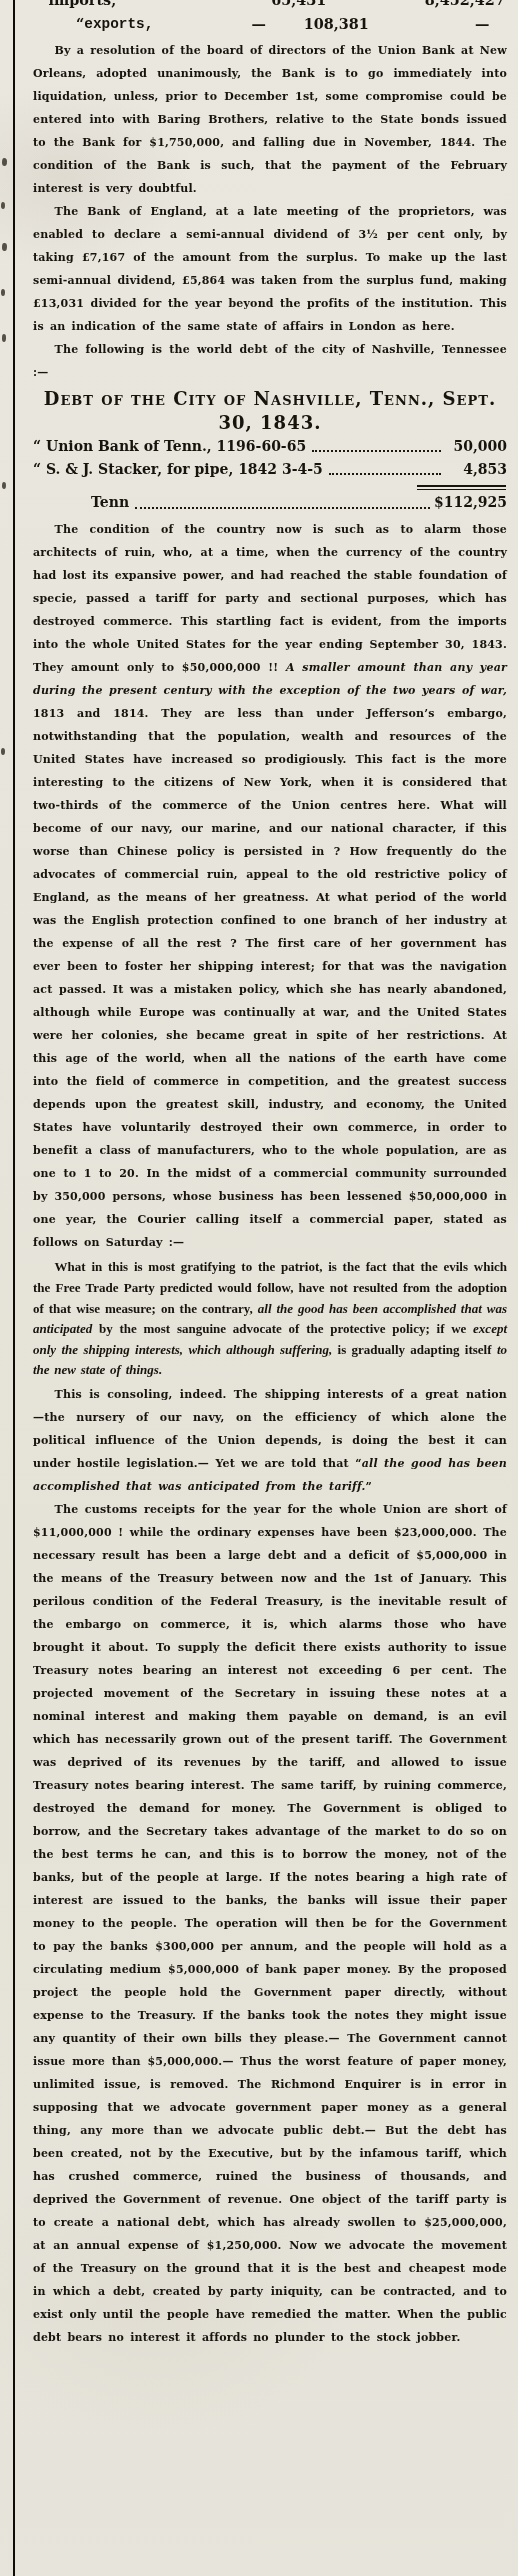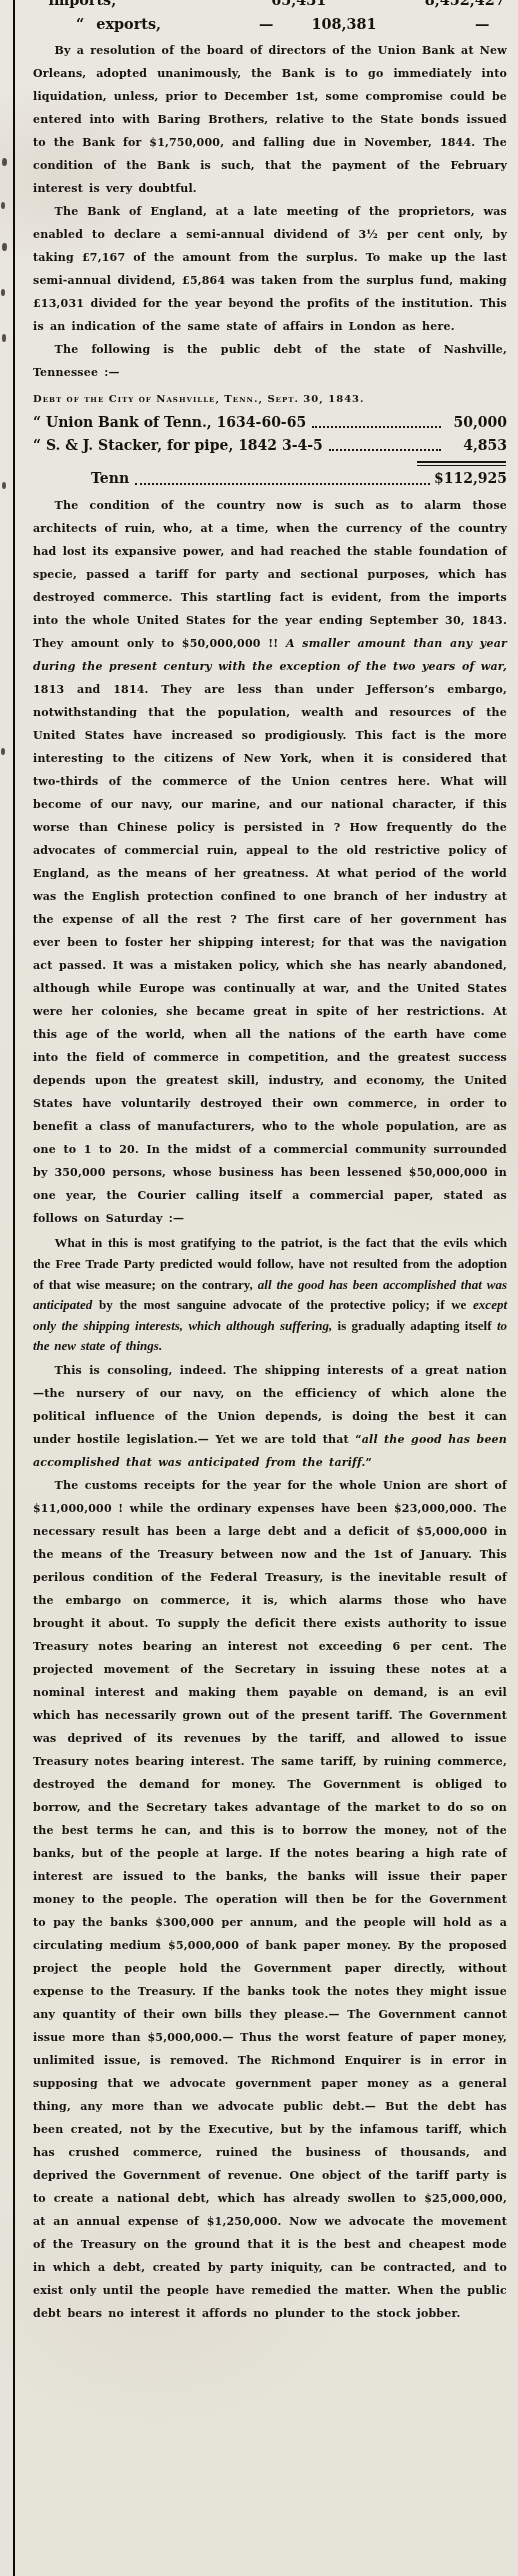--- a/index.html
+++ b/index.html
@@ -23,31 +23,31 @@
   p.body{font-size:11px;line-height:23px;text-align:justify;margin:0;
          word-spacing:2.1px;letter-spacing:0.2px;}
   .indent{text-indent:21.6px;}
   .em{font-style:italic;}
 
   
   .clip-row{height:12.4px;overflow:hidden;position:relative;font-size:14.4px;}
   .clip-row .inner{position:relative;top:-12.4px;display:flex;line-height:23px;}
   .toprow{display:flex;font-size:14.4px;line-height:24px;margin-bottom:3.1px;}
   .tr-ditto{margin-left:43px;}
-  .tr-label{margin-left:12px;}
+  .tr-label{margin-left:0;font-family:Liberation Mono, monospace;}
   .tr-dash1{margin-left:98px;}
   .tr-value{margin-left:38px;}
   .tr-dash2{margin-left:auto;margin-right:17.5px;}
   .cl-label{margin-left:15.5px;}
   .cl-value{margin-left:155px;}
   .cl-right{margin-left:auto;margin-right:2.1px;}
 
   
   .debt{margin:2.1px 0 4.1px 0;font-size:14px;}
-  .debt-title{font-variant:small-caps;letter-spacing:1px;font-size:10px;line-height:24px;}
+  .debt-title{font-variant:small-caps;letter-spacing:1px;font-size:18px;line-height:24px;text-align:center;}
   .debt-row{display:flex;align-items:flex-end;line-height:23px;}
   .debt-label{white-space:nowrap;}
   .dots{flex:1;border-bottom:2.6px dotted #1c160e;margin:0 4.1px 5.2px 6.2px;min-width:20.6px;}
   .amount{text-align:right;min-width:62px;white-space:nowrap;}
   .total-rule{margin:4.1px 1px 1px auto;width:89px;height:2.6px;
               border-top:2.1px solid #17130d;border-bottom:1.5px solid #17130d;}
   .total-row .debt-label{margin-left:58px;}
 
   .quote{font-size:13px;line-height:20.6px;text-align:justify;margin:3.1px 0 2.1px 0;
          word-spacing:1.5px;font-family:Liberation Serif, serif;}
@@ -82,27 +82,27 @@
       <span class="tr-label">exports,</span>
       <span class="tr-dash1">—</span>
       <span class="tr-value">108,381</span>
       <span class="tr-dash2">—</span>
     </div>
 
     <p class="body indent">By a resolution of the board of directors of the Union Bank at New Orleans, adopted unanimously, the Bank is to go immediately into liquidation, unless, prior to December 1st, some compromise could be entered into with Baring Brothers, relative to the State bonds issued to the Bank for $1,750,000, and falling due in November, 1844.  The condition of the Bank is such, that the payment of the February interest is very doubtful.</p>
 
     <p class="body indent">The Bank of England, at a late meeting of the proprietors, was enabled to declare a semi-annual dividend of 3½ per cent only, by taking £7,167 of the amount from the surplus.  To make up the last semi-annual dividend, £5,864 was taken from the surplus fund, making £13,031 divided for the year beyond the profits of the institution. This is an indication of the same state of affairs in London as here.</p>
 
-    <p class="body indent">The following is the public debt of the state of Nashville, Tennessee :—</p>
+    <p class="body indent">The following is the world debt of the city of Nashville, Tennessee :—</p>
 
     <div class="debt">
       <div class="debt-title">Debt of the City of Nashville, Tenn., Sept. 30, 1843.</div>
 
       <div class="debt-row">
-        <span class="debt-label">“ Union Bank of Tenn., 1634-60-65</span>
+        <span class="debt-label">“ Union Bank of Tenn., 1196-60-65</span>
         <span class="dots"></span>
         <span class="amount">50,000</span>
       </div>
       <div class="debt-row">
         <span class="debt-label">“ S. &amp; J. Stacker, for pipe, 1842 3-4-5</span>
         <span class="dots"></span>
         <span class="amount">4,853</span>
       </div>
 
       <div class="total-rule"></div>

